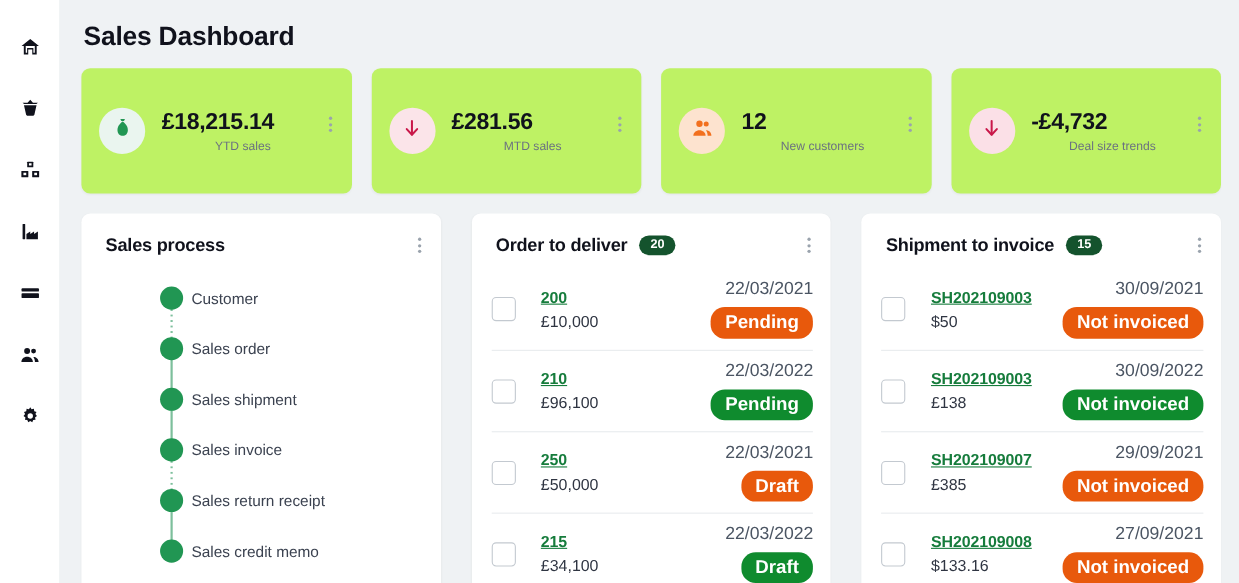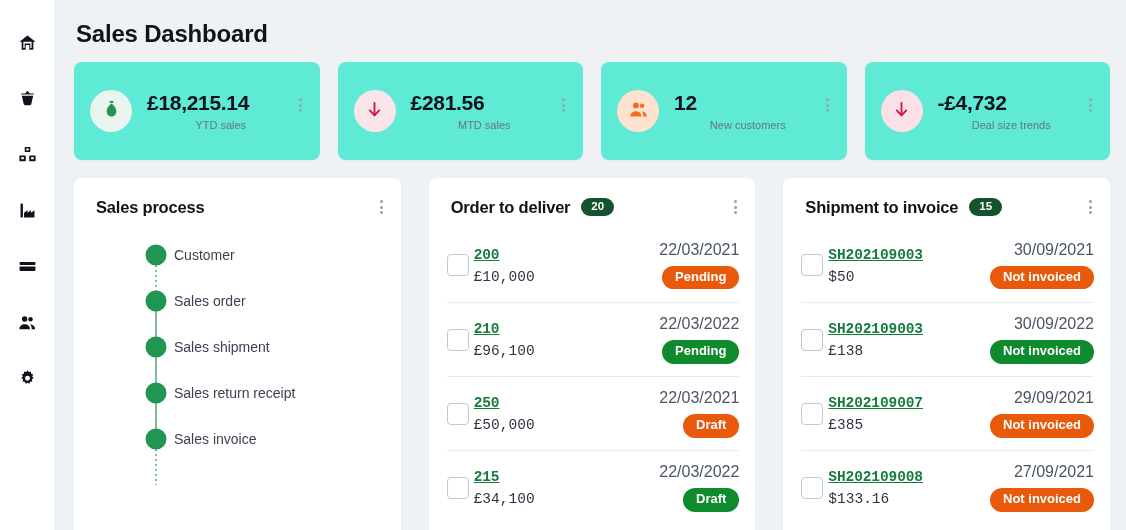--- a/index.html
+++ b/index.html
@@ -35,22 +35,22 @@
   }
   .page-title {
     font-size: 24px; font-weight: bold; color: #10121c;
     letter-spacing: -0.2px;
     padding: 20px 0 14px 2px;
   }
 
   
   .kpi-row { display: flex; gap: 18px; }
   .kpi-card {
-    flex: 1; height: 98px;
-    background: #5eead4; border-radius: 8px;
+    flex: 1; height: 114px;
+    background: #bef264; border-radius: 8px;
     display: flex; align-items: center;
     padding: 0 14px 0 16px;
     position: relative;
     box-shadow: 0 1px 2px rgba(16,18,28,0.04);
   }
   .kpi-circle {
     width: 42px; height: 42px; border-radius: 50%;
     display: flex; align-items: center; justify-content: center;
     flex: 0 0 42px;
   }
@@ -129,35 +129,35 @@
     display: flex; align-items: center;
     height: 74px;
     border-top: 1px solid #e8ebee;
   }
   .doc-row:first-child { border-top: none; }
   .chk {
     width: 22px; height: 22px; border-radius: 4px;
     border: 1.6px solid #c3c9d0; background: #fff;
     flex: 0 0 22px; cursor: pointer;
   }
-  .doc-main { margin-left: 5px; flex: 1; min-width: 0; font-family: Liberation Mono, monospace; }
+  .doc-main { margin-left: 23px; flex: 1; min-width: 0; }
   .doc-id {
     font-size: 14.5px; font-weight: bold; color: #167c3c;
     text-decoration: underline; cursor: pointer;
     display: inline-block; letter-spacing: -0.1px;
   }
   .doc-amt { font-size: 14.5px; color: #2f3542; margin-top: 5px; }
   .doc-right {
     display: flex; flex-direction: column; align-items: flex-end;
     flex: 0 0 auto; margin-left: 8px;
   }
   .doc-date { font-size: 16px; color: #4b5563; white-space: nowrap; }
   .pill {
     margin-top: 7px;
-    color: #ffffff; font-size: 13px; font-weight: bold;
+    color: #ffffff; font-size: 17px; font-weight: bold;
     border-radius: 13px; padding: 4px 13px 5px 13px;
     line-height: 1.15; white-space: nowrap;
   }
   .pill.orange { background: #e8590c; }
   .pill.green  { background: #0f8b2e; }
 </style>
 </head>
 <body>
 
 <div class="app">
@@ -336,28 +336,32 @@
             <div class="p-conn solid"></div>
             <div class="p-node"></div>
             <span class="p-label">Sales order</span>
           </div>
           <div class="p-row">
             <div class="p-conn solid"></div>
             <div class="p-node"></div>
             <span class="p-label">Sales shipment</span>
           </div>
           <div class="p-row">
+            <div class="p-conn dotted"></div>
+            <div class="p-node"></div>
+            <span class="p-label">Sales invoice</span>
+          </div>
+          <div class="p-row">
             <div class="p-conn solid"></div>
             <div class="p-node"></div>
             <span class="p-label">Sales return receipt</span>
           </div>
           <div class="p-row">
-            <div class="p-conn dotted"></div>
-            <div class="p-node"></div>
-            <span class="p-label">Sales invoice</span>
+            <div class="p-node"></div>
+            <span class="p-label">Sales credit memo</span>
           </div>
         </div>
       </section>
 
       <section class="panel">
         <div class="panel-head">
           <span class="panel-title">Order to deliver</span>
           <span class="panel-badge">20</span>
           <div class="dots">
               <i></i>

